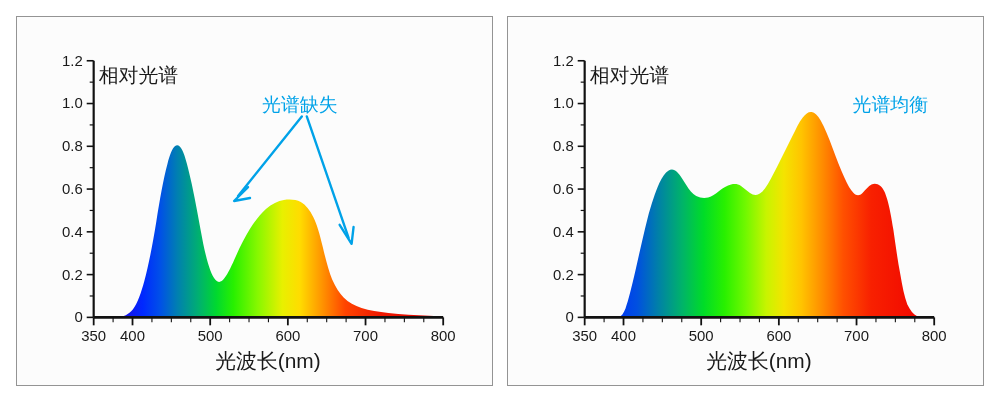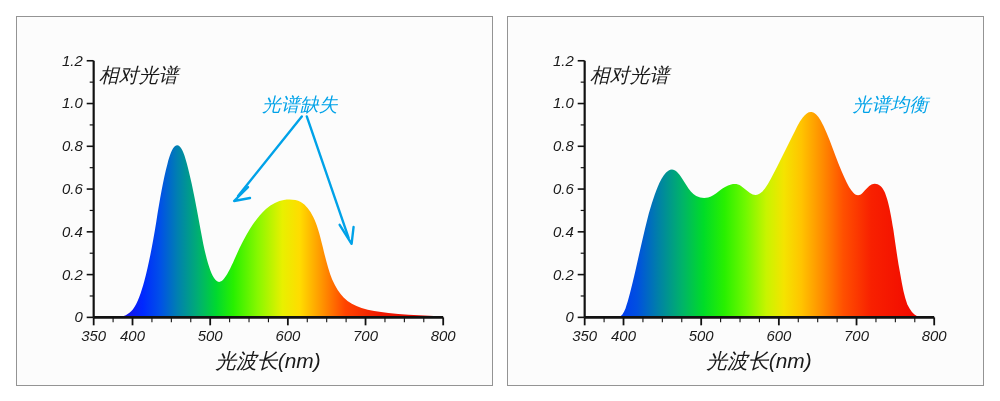--- a/index.html
+++ b/index.html
@@ -11,21 +11,20 @@
     width: 1000px;
     height: 401px;
     font-family: "Liberation Sans", "DejaVu Sans", sans-serif;
     overflow: hidden;
   }
   .stage {
     position: relative;
     width: 1000px;
     height: 314px;
     background: #ffffff;
-    font-style: italic;
   }
   .panel {
     position: absolute;
     top: 16px;
     width: 477px;
     height: 370px;
     background: #fcfcfc;
     border: 1px solid #949494;
     box-sizing: border-box;
   }

